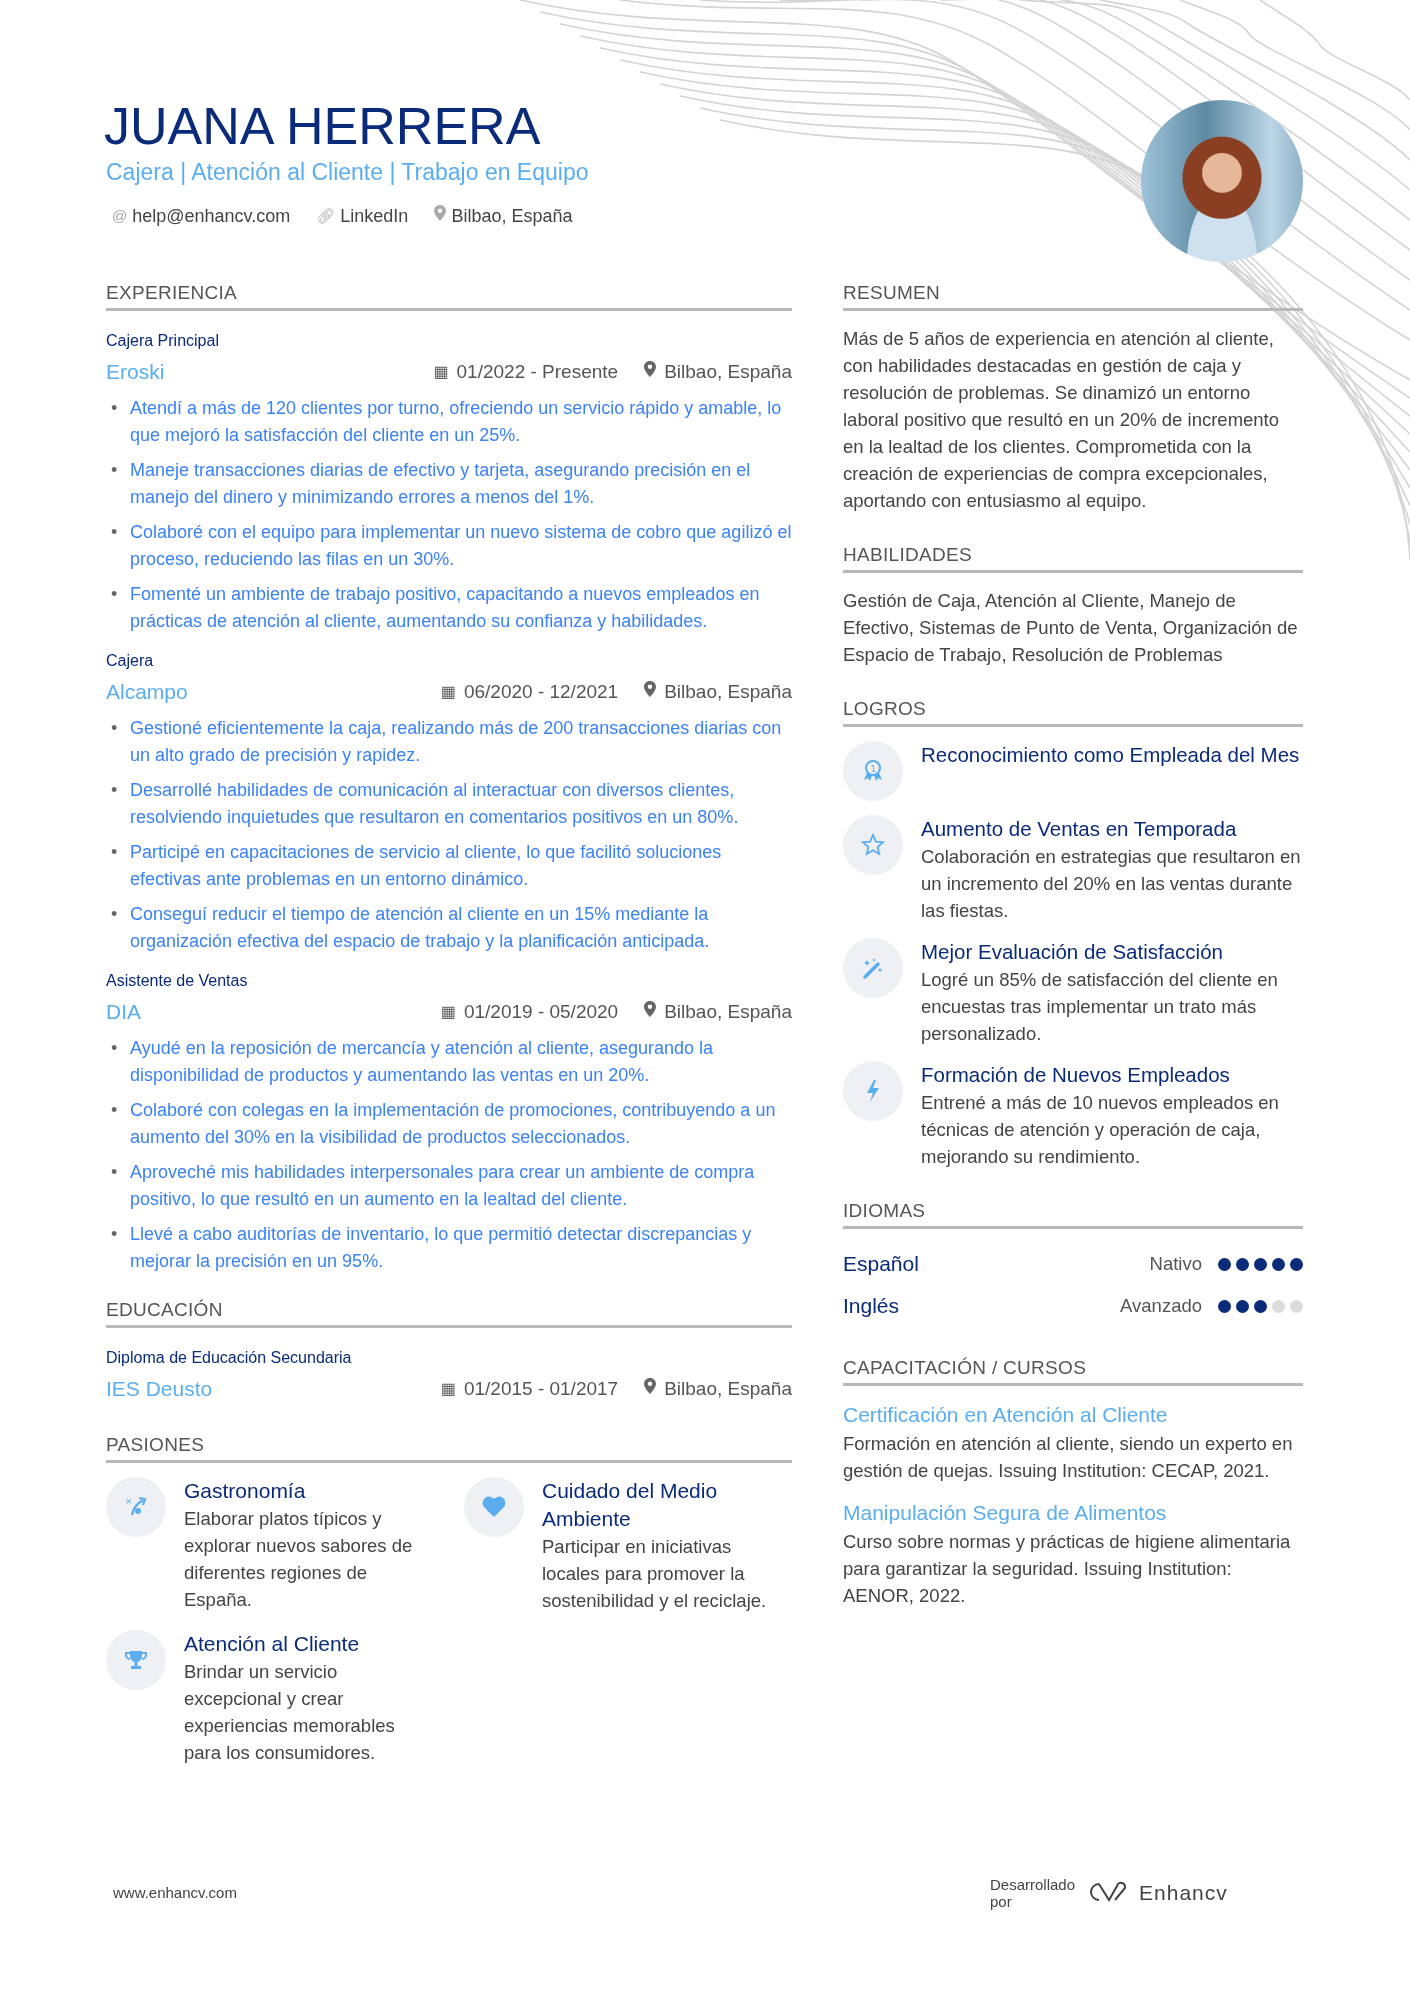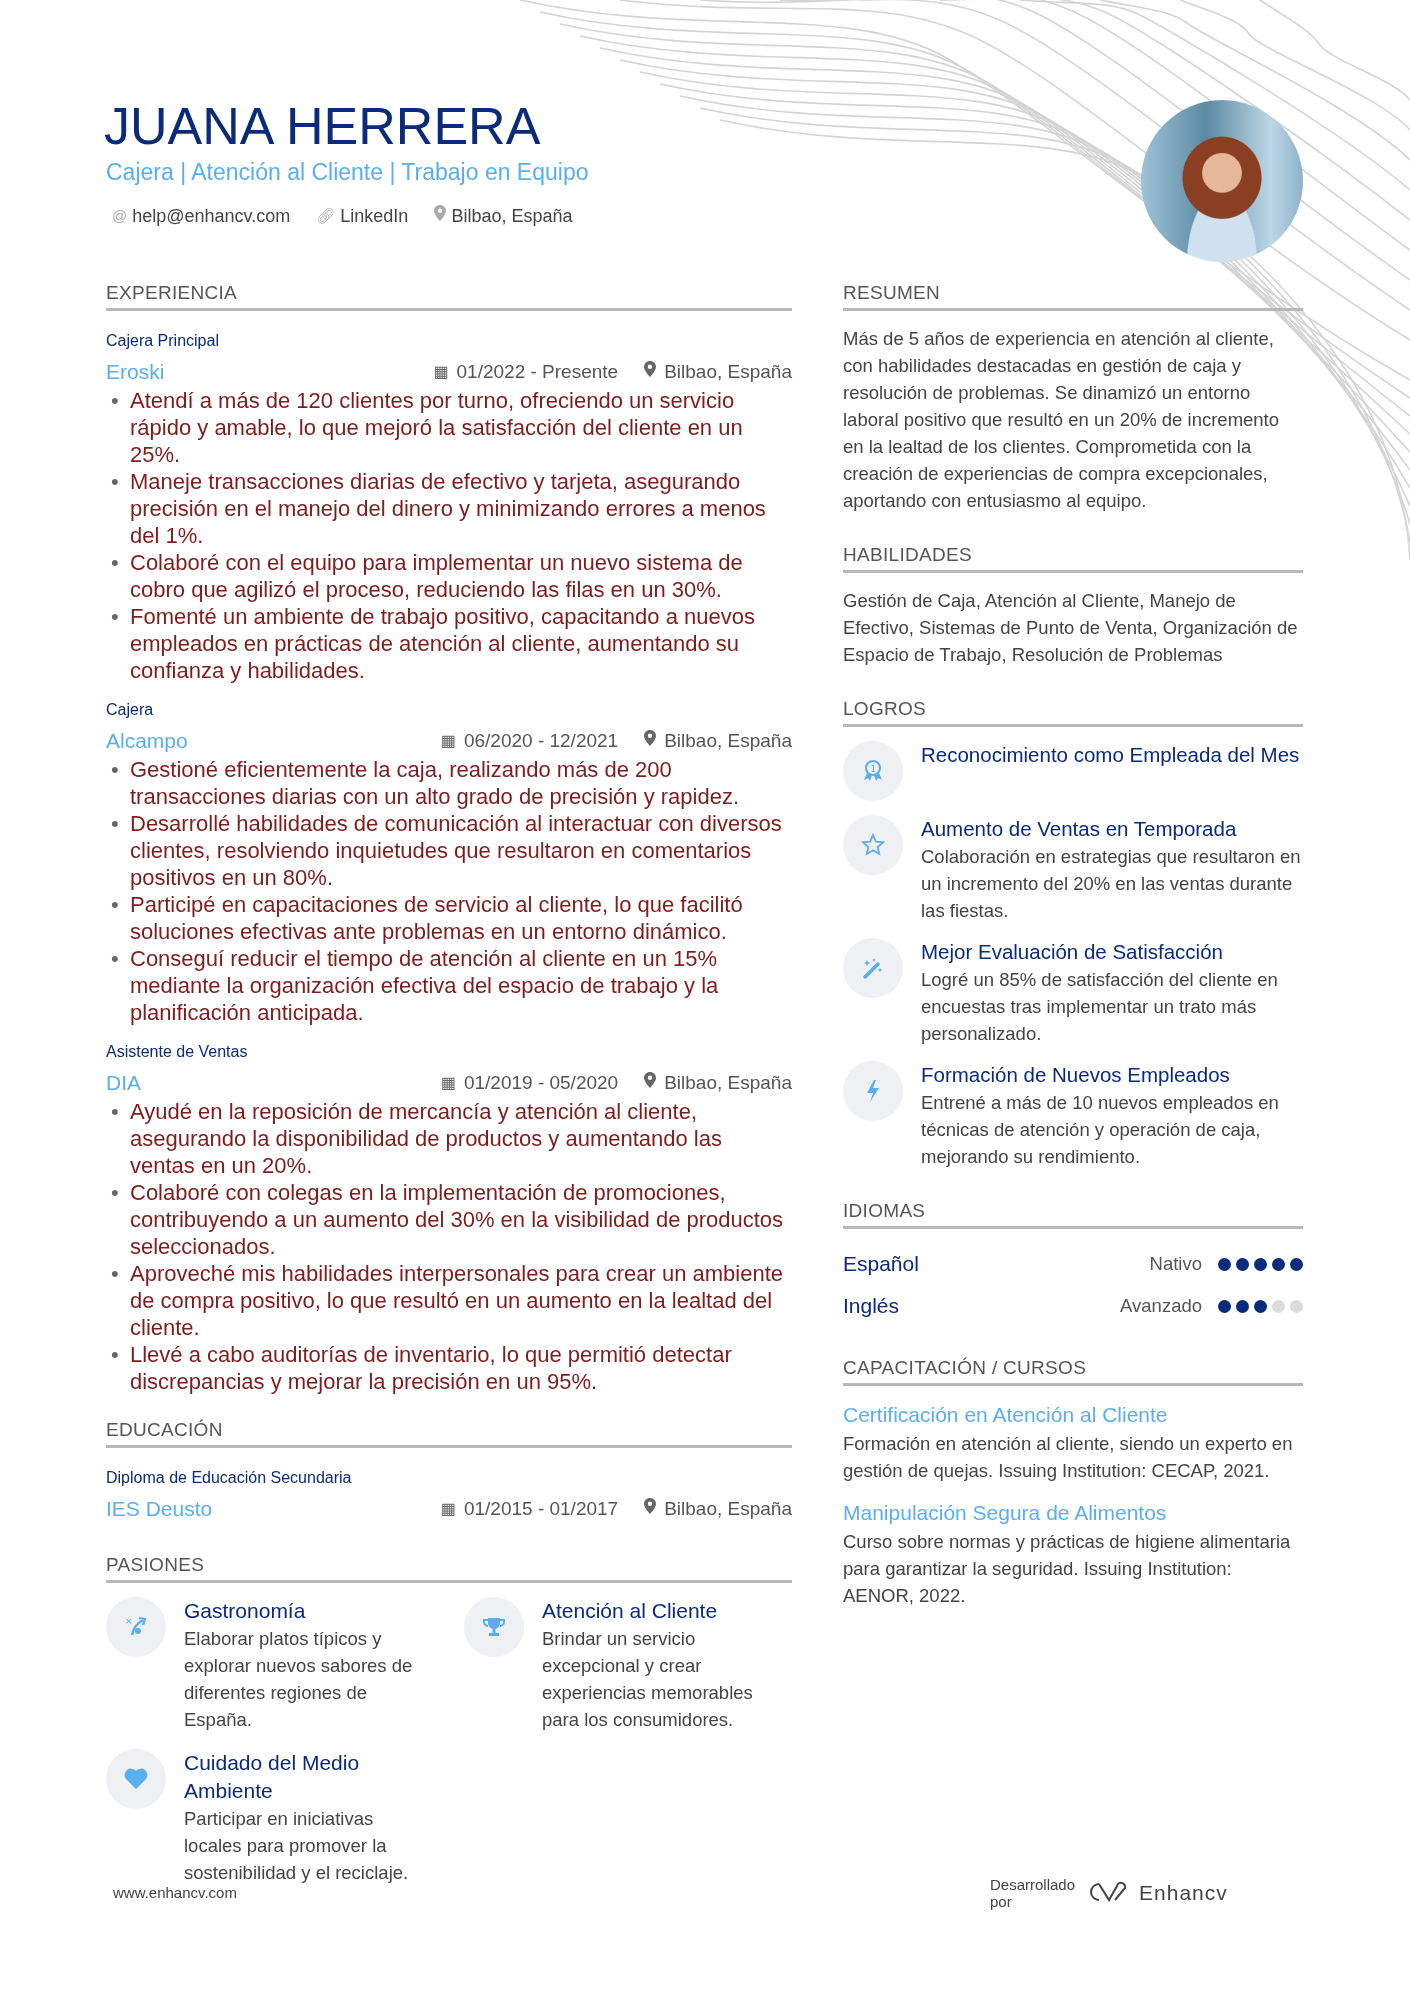--- a/index.html
+++ b/index.html
@@ -25,21 +25,21 @@
 
   .sec-title { font-size: 19px; color: #555; letter-spacing: 0.3px; line-height: 26px; padding-bottom: 2px; border-bottom: 3px solid #b8b8b8; margin-bottom: 14px; }
   .job { margin-bottom: 10px; }
   .job-title { font-size: 16px; color: #0a2a7a; line-height: 32px; }
   .job-meta { display: flex; justify-content: space-between; align-items: center; line-height: 30px; }
   .company { font-size: 21px; color: #5aaef0; }
   .meta-right { display: flex; gap: 26px; font-size: 19px; color: #555; }
   .meta-item { display: flex; align-items: center; gap: 8px; }
   .meta-item .ic { color: #666; font-size: 16px; }
   .bullets { list-style: none; }
-  .bullets li { position: relative; padding-left: 24px; font-size: 22px; line-height: 27px; color: #7f1d1d; }
+  .bullets li { position: relative; padding-left: 24px; font-size: 18px; line-height: 27px; color: #3b82f6; margin-top: 8px; }
   .bullets li::before { content: "•"; position: absolute; left: 5px; top: 0; color: #666; }
 
   .passions { display: grid; grid-template-columns: 1fr 1fr; column-gap: 30px; row-gap: 16px; }
   .passion { display: flex; gap: 18px; }
   .p-icon { flex: 0 0 60px; width: 60px; height: 60px; border-radius: 50%; background: #eef0f3; display: flex; align-items: center; justify-content: center; color: #5aaef0; font-size: 22px; }
   .p-body { flex: 1; }
   .p-title { font-size: 21px; color: #0a2a7a; line-height: 28px; }
   .p-desc { font-size: 18.5px; color: #444; line-height: 27px; }
 
   .text-block { font-size: 18.5px; line-height: 27px; color: #444; }
@@ -236,41 +236,41 @@
                 <circle cx="14" cy="16" r="3" fill="#5aaef0"></circle>
               </svg>
           </div>
           <div class="p-body">
             <div class="p-title">Gastronomía</div>
             <div class="p-desc">Elaborar platos típicos y explorar nuevos sabores de diferentes regiones de España.</div>
           </div>
         </div>
         <div class="passion">
           <div class="p-icon">
+            <svg width="26" height="24" viewBox="0 0 26 24">
+                <path d="M13 22 L3 12 A6 6 0 0 1 13 4 A6 6 0 0 1 23 12 Z" fill="#5aaef0"></path>
+              </svg>
+          </div>
+          <div class="p-body">
+            <div class="p-title">Cuidado del Medio Ambiente</div>
+            <div class="p-desc">Participar en iniciativas locales para promover la sostenibilidad y el reciclaje.</div>
+          </div>
+        </div>
+        <div class="passion">
+          <div class="p-icon">
             <svg width="24" height="24" viewBox="0 0 24 24">
                 <path d="M6 3h12v5a6 6 0 0 1-12 0z" fill="#5aaef0"></path>
                 <path d="M6 5H2v2a4 4 0 0 0 4 4M18 5h4v2a4 4 0 0 1-4 4" stroke="#5aaef0" stroke-width="2" fill="none"></path>
                 <rect x="10.5" y="13" width="3" height="5" fill="#5aaef0"></rect>
                 <rect x="7" y="18" width="10" height="3" fill="#5aaef0"></rect>
               </svg>
           </div>
           <div class="p-body">
             <div class="p-title">Atención al Cliente</div>
             <div class="p-desc">Brindar un servicio excepcional y crear experiencias memorables para los consumidores.</div>
-          </div>
-        </div>
-        <div class="passion">
-          <div class="p-icon">
-            <svg width="26" height="24" viewBox="0 0 26 24">
-                <path d="M13 22 L3 12 A6 6 0 0 1 13 4 A6 6 0 0 1 23 12 Z" fill="#5aaef0"></path>
-              </svg>
-          </div>
-          <div class="p-body">
-            <div class="p-title">Cuidado del Medio Ambiente</div>
-            <div class="p-desc">Participar en iniciativas locales para promover la sostenibilidad y el reciclaje.</div>
           </div>
         </div>
       </div>
     </section>
   </div>
 
   <div class="col-right">
 
     <section class="right-sec">
       <div class="sec-title">RESUMEN</div>

